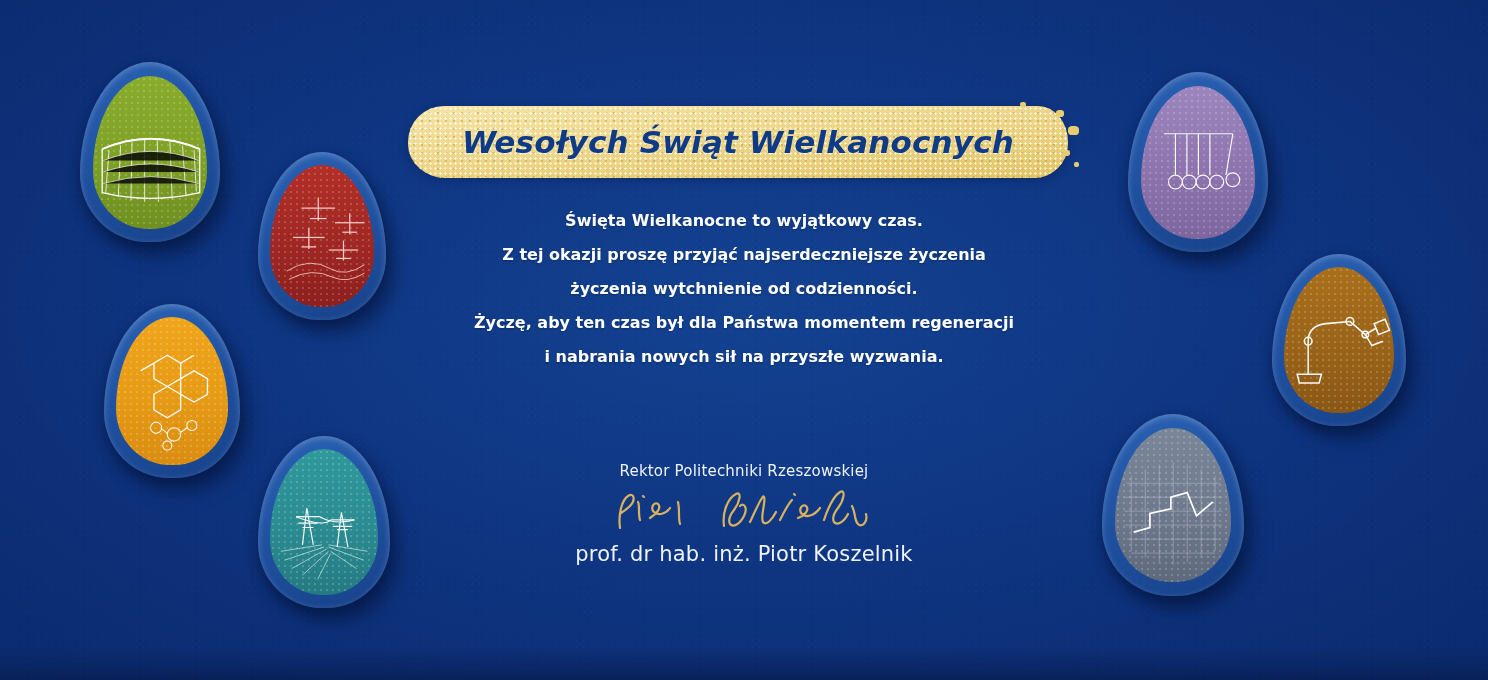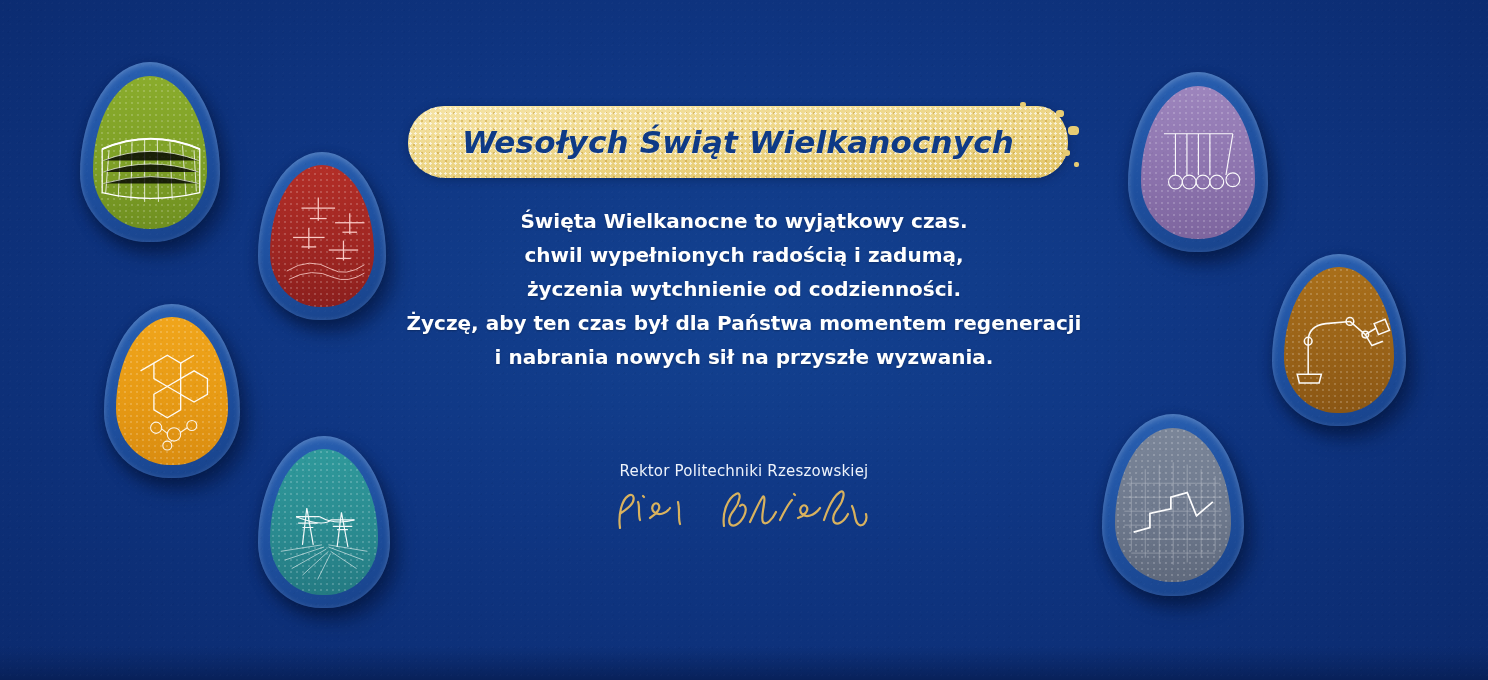--- a/index.html
+++ b/index.html
@@ -140,21 +140,21 @@
 
   
   #message {
     position: absolute;
     left: 354px;
     top: 204px;
     width: 780px;
     text-align: center;
     color: #ffffff;
     font-family: "DejaVu Sans", sans-serif;
-    font-size: 20px;
+    font-size: 16px;
     font-weight: bold;
     line-height: 34px;
     text-shadow: 0 1px 2px rgba(0,0,0,.25);
   }
   #message .line { display: block; white-space: nowrap; }
 
   
   #signature {
     position: absolute;
     left: 454px;
@@ -379,21 +379,21 @@
     <div class="fleck" style="left:648px; top:14px; width:8px; height:7px;"></div>
     <div class="fleck" style="left:660px; top:30px; width:11px; height:9px;"></div>
     <div class="fleck" style="left:655px; top:54px; width:7px; height:6px;"></div>
     <div class="fleck" style="left:666px; top:66px; width:5px; height:5px;"></div>
     <div class="fleck" style="left:612px; top:6px; width:6px; height:5px;"></div>
     <div id="banner-title">Wesołych Świąt Wielkanocnych</div>
   </div>
 
   <div id="message">
     <span class="line">Święta Wielkanocne to wyjątkowy czas.</span>
-    <span class="line">chwil wypełnionych radością i zadumą,</span>
+    <span class="line">Z tej okazji proszę przyjąć najserdeczniejsze życzenia</span>
     <span class="line">życzenia wytchnienie od codzienności.</span>
     <span class="line">Życzę, aby ten czas był dla Państwa momentem regeneracji</span>
     <span class="line">i nabrania nowych sił na przyszłe wyzwania.</span>
   </div>
 
   <div id="signature">
     <div id="signature-role">Rektor Politechniki Rzeszowskiej</div>
     <div id="signature-mark" title="Piotr Koszelnik">
       <svg width="300" height="56" viewBox="0 0 300 56">
         <g fill="none" stroke="#d9b25e" stroke-width="2.2" stroke-linecap="round" stroke-linejoin="round">
@@ -405,16 +405,17 @@
           <path d="M130 42 C128 28 134 14 142 10 C148 7 146 18 140 26 C136 31 134 36 136 40 C139 44 146 40 150 32 C154 24 150 18 146 22"></path>
           <path d="M156 38 C160 30 164 20 168 14 C170 10 171 14 170 20 C169 28 167 34 169 38 C172 42 178 36 182 28"></path>
           <path d="M186 36 C190 28 194 20 198 16"></path>
           <path d="M200 10 L201 11"></path>
           <path d="M204 34 C210 32 216 26 212 22 C208 19 204 26 208 30 C212 34 220 32 226 24"></path>
           <path d="M230 36 C234 24 240 12 246 8 C252 5 250 16 244 24 C240 29 238 34 240 38 C243 42 250 38 254 30"></path>
           <path d="M258 22 C262 30 260 36 264 40 C268 44 274 38 272 30"></path>
         </g>
       </svg>
     </div>
+    <div id="signature-name">prof. dr hab. inż. Piotr Koszelnik</div>
   </div>
 
   <div id="bottom-band"></div>
 </div>
 
 </body></html>

